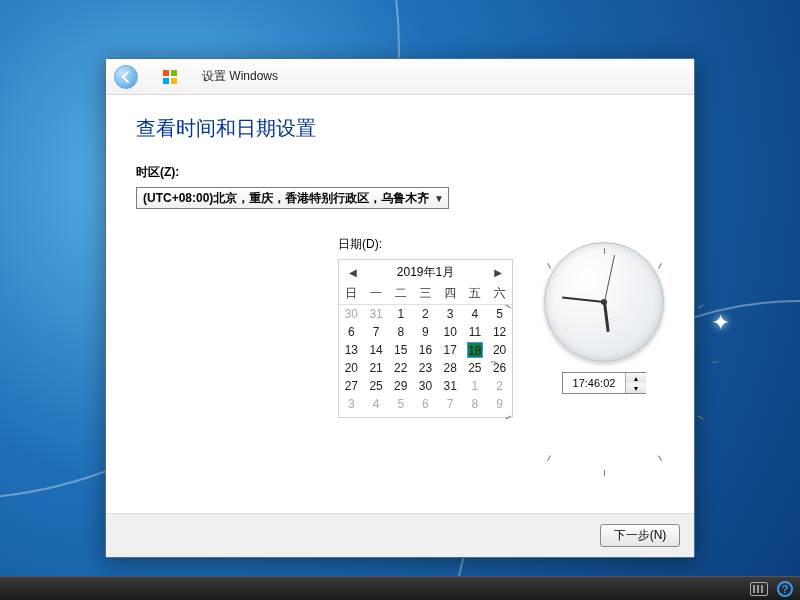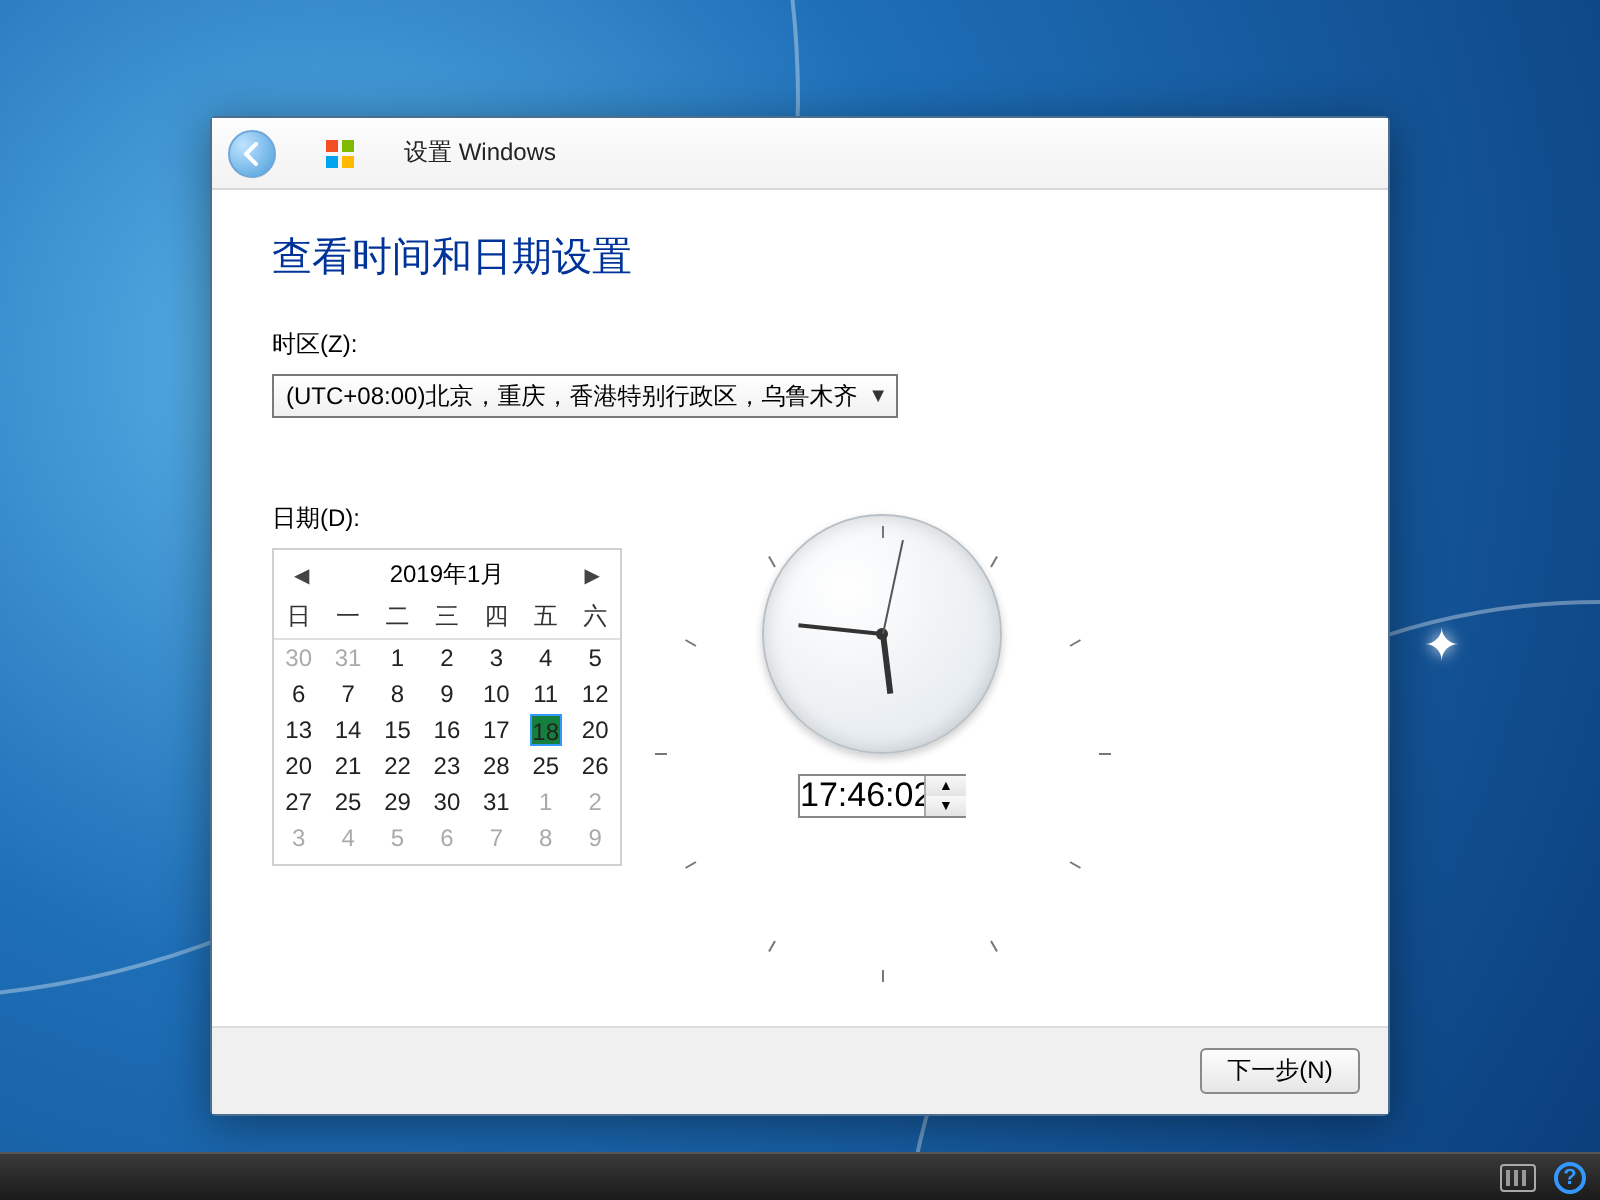--- a/index.html
+++ b/index.html
@@ -29,28 +29,28 @@
     width: 24px; height: 24px; border-radius: 50%; border:1px solid #6fa8d8;
     background: radial-gradient(circle at 30% 30%, #bfe3ff, #4a9edc);
     display:flex; align-items:center; justify-content:center; color:#fff; font-size:14px;
     cursor:pointer;
   }
   .titlebar .win-icon { width:16px; height:16px; display:inline-block; }
   .titlebar .title { color:#222; }
   .content { flex:1; padding: 20px 30px 8px 30px; color:#000; position:relative;}
   .heading { color:#003399; font-size:20px; margin-bottom: 22px; }
   .field-label { margin-bottom: 6px; }
-  .tz-row { margin-bottom: 42px; }
+  .tz-row { margin-bottom: 27px; font-weight: bold; }
   .combo {
     width: 313px; height: 22px; border:1px solid #7a7a7a; background:linear-gradient(#fff,#f0f0f0);
     display:flex; align-items:center; justify-content:space-between; padding:0 4px 0 6px;
     font-size:12px; cursor:pointer;
   }
   .combo .chev { font-size:10px; color:#333; }
-  .dt-row { display:flex; gap: 70px; }
+  .dt-row { display:flex; gap: 31px; justify-content: flex-end; }
   .date-col { width: 175px; }
   .time-col { }
   .calendar {
     margin-top:6px; width: 175px; background:#fff; border:1px solid #d0d0d0; padding-bottom:4px;
   }
   .cal-header {
     display:flex; align-items:center; justify-content:space-between;
     padding:4px 6px;
     font-size:12px;
   }
@@ -78,21 +78,21 @@
   .clock .center-dot{position:absolute;left:50%;top:50%;width:6px;height:6px;margin:-3px 0 0 -3px;background:#333;border-radius:50%;}
   .hand{position:absolute;left:50%;top:50%;transform-origin:50% 100%;background:#333;}
   .hand.hour{width:3px;height:30px;margin-left:-1.5px;margin-top:-30px;}
   .hand.min{width:2px;height:42px;margin-left:-1px;margin-top:-42px;}
   .hand.sec{width:1px;height:48px;margin-left:-0.5px;margin-top:-48px;background:#555;}
   .tick{position:absolute;left:50%;top:50%;width:1px;height:6px;background:#777;transform-origin:50% 60px;}
   .time-spinner{
     display:flex; align-items:stretch; border:1px solid #888; height:22px; width:84px; background:#fff;
   }
   .time-spinner input{
-    border:none; width:62px; text-align:center; font-size:17px; outline:none; padding:0;
+    border:none; width:62px; text-align:center; font-size:11px; outline:none; padding:0;
   }
   .spin-btns{display:flex;flex-direction:column;border-left:1px solid #aaa;}
   .spin-btns button{
     flex:1;border:none;background:linear-gradient(#f8f8f8,#e4e4e4);width:20px;font-size:7px;cursor:pointer;padding:0;line-height:1;
   }
   .footer {
     height:44px; border-top:1px solid #dcdcdc; background:#f0f0f0;
     display:flex; align-items:center; justify-content:flex-end; padding:0 14px;
   }
   .next-btn{

